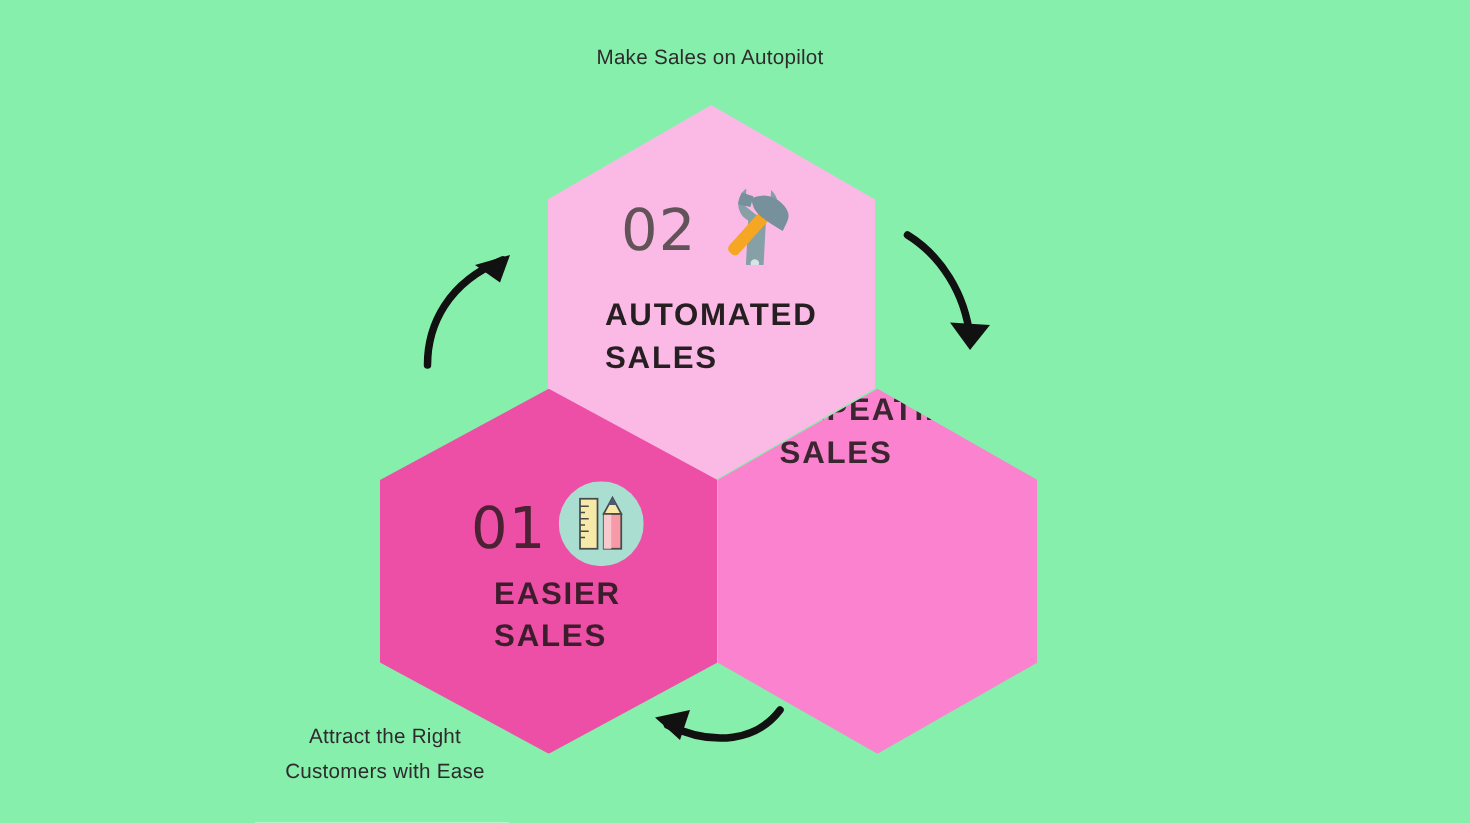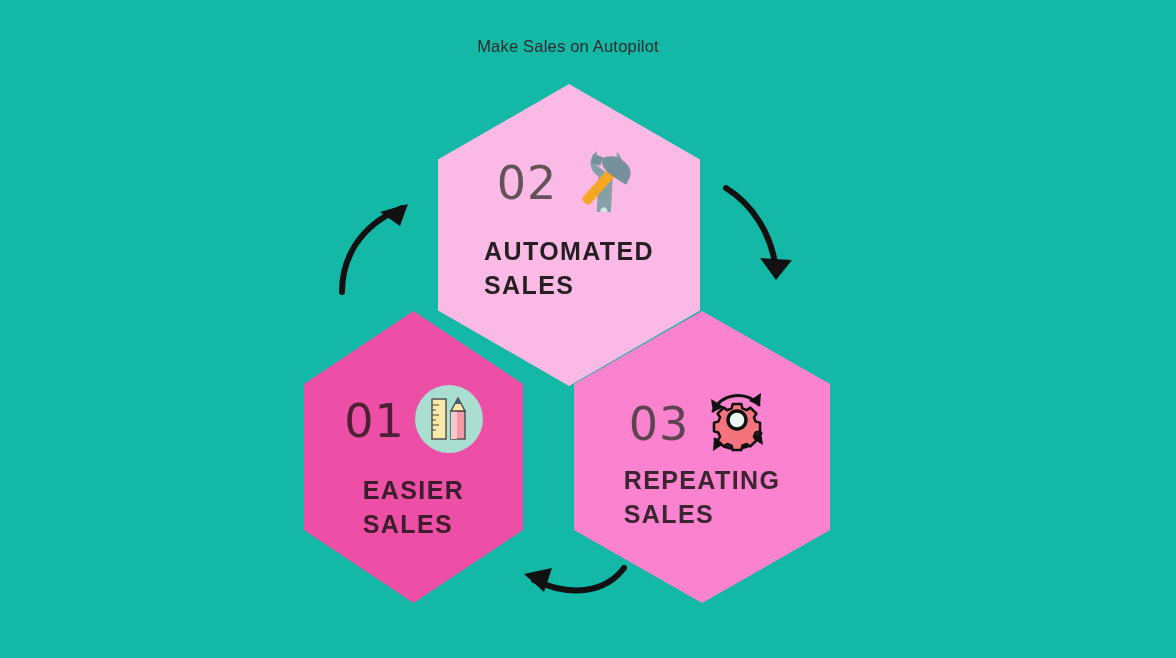--- a/index.html
+++ b/index.html
@@ -9,21 +9,21 @@
   body {
     width: 1176px;
     height: 658px;
     overflow: hidden;
     font-family: "Liberation Sans", sans-serif;
   }
   #canvas {
     position: relative;
     width: 1176px;
     height: 658px;
-    background: #14b8a6;
+    background: #86efac;
   }
 
   
   .caption {
     position: absolute;
     color: #2f2a2c;
     font-family: "Liberation Sans", sans-serif;
     font-size: 16.5px;
     line-height: 28px;
     letter-spacing: 0.2px;
@@ -58,23 +58,24 @@
   #hex-02 {
     left: 438px;
     top: 84px;
     width: 262px;
     height: 302px;
     background: #fbb9e5;
   }
   #hex-01 {
     left: 304px;
     top: 311px;
-    width: 219px;
+    width: 256px;
     height: 292px;
     background: #ec4fa5;
+    padding-left: 14px;
   }
   #hex-03 {
     left: 574px;
     top: 311px;
     width: 256px;
     height: 292px;
     background: #fa82ce;
   }
 
   .hex-head {
@@ -101,21 +102,21 @@
   .hex-title {
     font-family: "Liberation Sans", sans-serif;
     font-weight: bold;
     font-size: 25px;
     letter-spacing: 1.4px;
     line-height: 34px;
     text-align: left;
     white-space: pre-line;
   }
   #hex-02 .hex-title { color: #261f22; margin-top: 18px; }
-  #hex-01 .hex-title { color: #3b1d2b; margin-top: 16px; }
+  #hex-01 .hex-title { color: #3b1d2b; margin-top: 0; }
   #hex-03 .hex-title { color: #3a2530; }
 
   .hex-icon { display: block; }
 
   
   .arrow {
     position: absolute;
     pointer-events: none;
   }
   #arrow-left  { left: 330px; top: 190px; }
@@ -174,41 +175,20 @@
           <path d="M36 26 L43 13 L50 26 Z" fill="#f7eaa8" stroke="#4a4a4a" stroke-width="1.4"></path>
           <path d="M39.6 19 L43 13 L46.4 19 Z" fill="#4a5b72"></path>
         </svg>
       </span>
     </div>
     <div class="hex-title">EASIER
 SALES</div>
   </div>
 
   <div class="hex" id="hex-03">
-    <div class="hex-head">
-      <span class="hex-num">03</span>
-      <span class="hex-icon">
-        <svg width="76" height="74" viewBox="0 0 76 74">
-
-          <g fill="none" stroke="#111" stroke-width="3" stroke-linecap="round">
-            <path d="M14 26 A28 28 0 0 1 60 20"></path>
-            <path d="M62 48 A28 28 0 0 1 16 54"></path>
-          </g>
-          <path d="M12 14 L14 27 L25 22 Z" fill="#111"></path>
-          <path d="M64 60 L62 47 L51 52 Z" fill="#111"></path>
-          <path d="M62 8 L61 21 L50 16 Z" fill="#111"></path>
-          <path d="M14 66 L15 53 L26 58 Z" fill="#111"></path>
-
-          <g transform="translate(38,37)">
-            <path d="M-6 -22 h12 l1.5 6 l6 2.5 l5 -3.5 l8.5 8.5 l-3.5 5 l2.5 6 l6 1.5 v12 l-6 1.5 l-2.5 6 l3.5 5 l-8.5 8.5 l-5 -3.5 l-6 2.5 l-1.5 6 h-12 l-1.5 -6 l-6 -2.5 l-5 3.5 l-8.5 -8.5 l3.5 -5 l-2.5 -6 l-6 -1.5 v-12 l6 -1.5 l2.5 -6 l-3.5 -5 l8.5 -8.5 l5 3.5 l6 -2.5 Z" transform="scale(0.72) translate(0,-3)" fill="#f4737d" stroke="#111" stroke-width="3.5" stroke-linejoin="round"></path>
-            <circle cx="0" cy="-2" r="9" fill="#eef6f3" stroke="#111" stroke-width="3.5"></circle>
-          </g>
-        </svg>
-      </span>
-    </div>
     <div class="hex-title">REPEATING
 SALES</div>
   </div>
 
   <div class="arrow" id="arrow-left">
     <svg width="90" height="110" viewBox="0 0 90 110">
       <path d="M12 102 C12 70, 28 36, 72 18" fill="none" stroke="#111" stroke-width="6" stroke-linecap="round"></path>
       <path d="M78 14 L50 22 L70 36 Z" fill="#111"></path>
     </svg>
   </div>
@@ -220,15 +200,17 @@
     </svg>
   </div>
 
   <div class="arrow" id="arrow-bottom">
     <svg width="130" height="46" viewBox="0 0 130 46">
       <path d="M122 10 C104 34, 70 40, 32 22" fill="none" stroke="#111" stroke-width="6" stroke-linecap="round"></path>
       <path d="M22 16 L50 10 L42 34 Z" fill="#111"></path>
     </svg>
   </div>
 
+  <div class="caption" id="caption-bottom-left">Attract the Right
+Customers with Ease</div>
 
 
 </div>
 
 </body></html>

